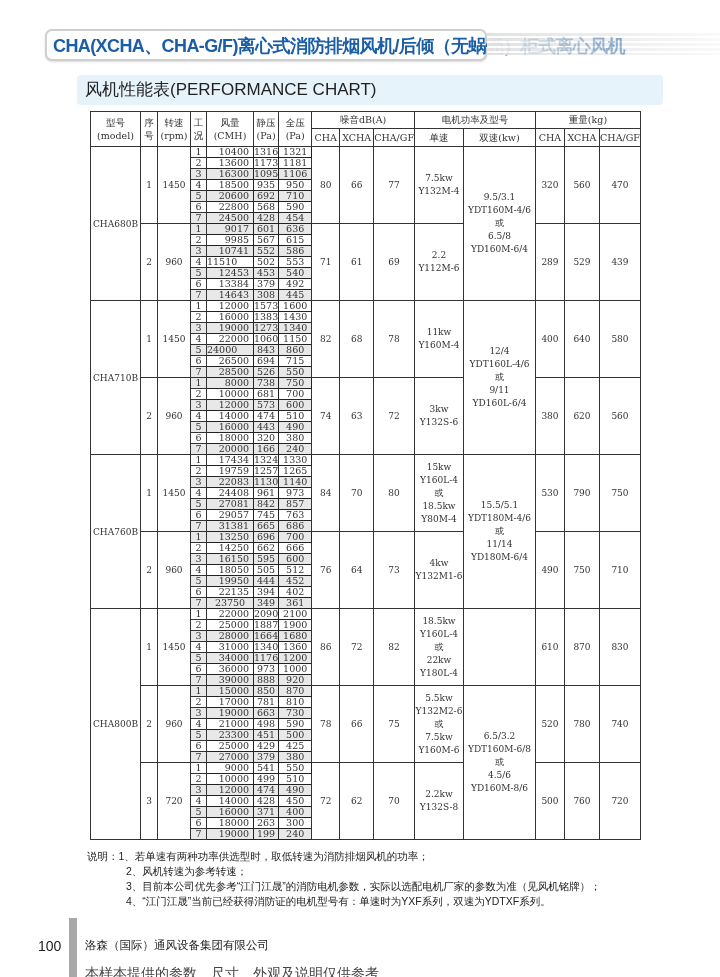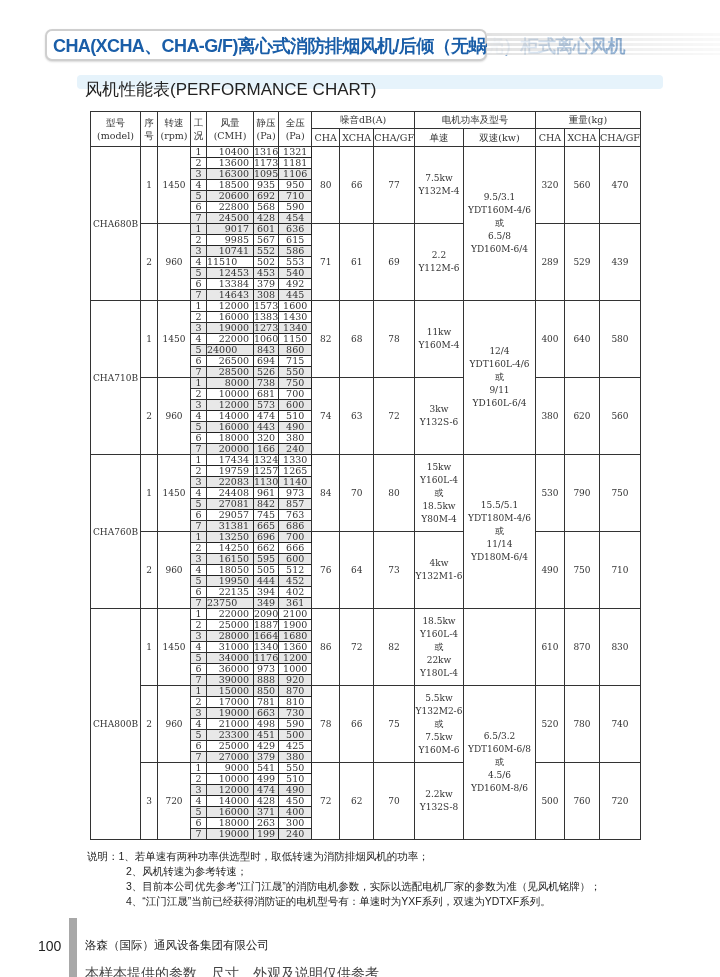--- a/index.html
+++ b/index.html
@@ -7,21 +7,21 @@
          font-family: "DejaVu Serif", "Liberation Serif", serif; color:#333; }
   .banner { position:absolute; left:45px; top:29px; width:438px; height:28px;
             border:2px solid #cfcfcf; border-radius:7px; background:#fff;
             box-shadow: 0 1px 2px rgba(0,0,0,0.15); }
   .banner-text { position:absolute; left:6px; top:3px; font-family:"Liberation Sans", sans-serif;
             font-weight:bold; font-size:18px; color:#1a5ea8; letter-spacing:-0.6px; white-space:nowrap; }
   .stripes { position:absolute; left:487px; top:33px; width:233px; height:22px;
             background: repeating-linear-gradient(to bottom, #e2e2e2 0px, #e2e2e2 3px, #ffffff 3px, #ffffff 5px);
             -webkit-mask-image: linear-gradient(to right, rgba(0,0,0,1), rgba(0,0,0,0.2));
             mask-image: linear-gradient(to right, rgba(0,0,0,1), rgba(0,0,0,0.2)); }
-  .section { position:absolute; left:77px; top:75px; width:586px; height:14px;
+  .section { position:absolute; left:77px; top:75px; width:586px; height:30px;
             background:#e6f3fb; border-radius:4px; }
   .section-text { position:absolute; left:8px; top:3px; font-family:"Liberation Sans", sans-serif;
             font-size:17px; color:#222; white-space:nowrap; }
   table.perf { position:absolute; left:90px; top:111px; border-collapse:collapse;
             font-size:9px; color:#333; table-layout:fixed; }
   table.perf td, table.perf th { border:1px solid #333; padding:0; text-align:center;
             font-weight:normal; line-height:10px; overflow:hidden; white-space:nowrap; }
   table.perf th { height:17px; font-size:9.5px; }
   table.perf thead tr:first-child th { height:16px;margin-top:16px; }
   table.perf th.tall { line-height:13px; white-space:normal; }
@@ -397,21 +397,21 @@
         <td class="tp">452</td>
       </tr>
       <tr>
         <td class="cond">6</td>
         <td class="flow" style="text-align: right; padding-right: 4px;">22135</td>
         <td class="sp">394</td>
         <td class="tp">402</td>
       </tr>
       <tr class="shade">
         <td class="cond">7</td>
-        <td class="flow" style="text-align: left; padding-right: 0;">23750</td>
+        <td class="flow" style="text-align: center; padding-right: 0;">23750</td>
         <td class="sp">349</td>
         <td class="tp">361</td>
       </tr>
       <tr>
         <td rowspan="21">CHA800B</td>
         <td rowspan="7">1</td>
         <td rowspan="7">1450</td>
         <td class="cond">1</td>
         <td class="flow" style="text-align: right; padding-right: 4px;">22000</td>
         <td class="sp">2090</td>

